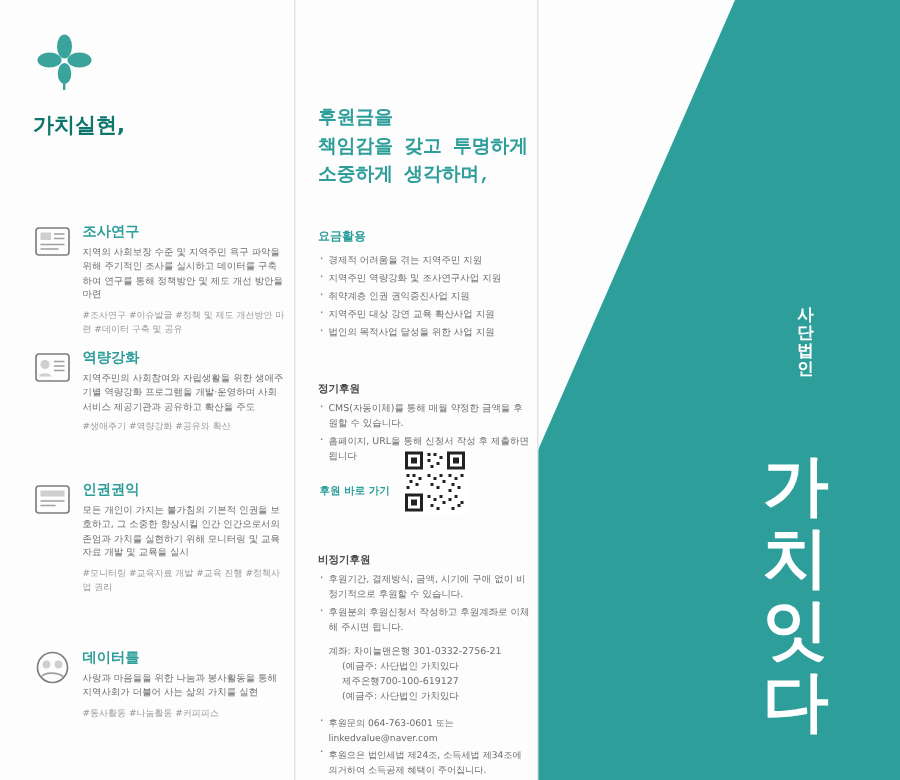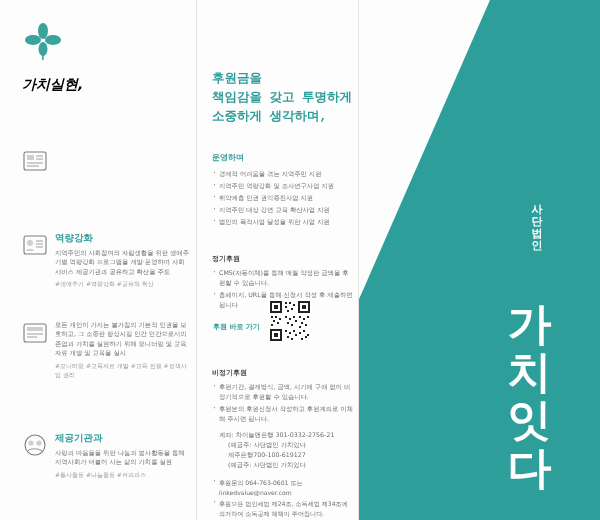--- a/index.html
+++ b/index.html
@@ -87,25 +87,24 @@
     width: 42px;
     height: 42px;
   }
   .left-title {
     position: absolute;
     left: 22px;
     top: 74px;
     width: 165px;
   }
   .left-title .l1 {
-    color: #000000;
+    color: #0f766e;
     font-size: 14px;
     font-weight: 700;
     line-height: 20px;
-    font-style: italic;
   }
   .left-title .l2 {
     color: #5a5a5a;
     font-size: 11px;
     line-height: 18px;
     margin-top: 4px;
   }
 
   .item {
     position: absolute;
@@ -259,20 +258,25 @@
     <div class="ico">
       <svg width="26" height="26" viewBox="0 0 26 26">
         <rect x="2" y="4" width="22" height="18" rx="2" fill="none" stroke="#7d7d7d" stroke-width="1.1"></rect>
         <rect x="5" y="7" width="7" height="5" fill="#cfcfcf"></rect>
         <line x1="14" y1="8" x2="21" y2="8" stroke="#9e9e9e" stroke-width="1"></line>
         <line x1="14" y1="11" x2="21" y2="11" stroke="#9e9e9e" stroke-width="1"></line>
         <line x1="5" y1="15" x2="21" y2="15" stroke="#9e9e9e" stroke-width="1"></line>
         <line x1="5" y1="18" x2="17" y2="18" stroke="#9e9e9e" stroke-width="1"></line>
       </svg>
     </div>
+    <div class="body">
+      <div class="it-title">조사연구</div>
+      <div class="it-desc">지역의 사회보장 수준 및 지역주민 욕구 파악을 위해 주기적인 조사를 실시하고 데이터를 구축하여 연구를 통해 정책방안 및 제도 개선 방안을 마련</div>
+      <div class="it-tags">#조사연구 #이슈발굴 #정책 및 제도 개선방안 마련 #데이터 구축 및 공유</div>
+    </div>
   </div>
 
   <div class="item" style="top:232px;">
     <div class="ico">
       <svg width="26" height="26" viewBox="0 0 26 26">
         <rect x="2" y="4" width="22" height="18" rx="2" fill="none" stroke="#7d7d7d" stroke-width="1.1"></rect>
         <circle cx="8" cy="11" r="3" fill="#cfcfcf"></circle>
         <path d="M4 19c0-3 8-3 8 0" fill="#cfcfcf"></path>
         <line x1="14" y1="9" x2="21" y2="9" stroke="#9e9e9e" stroke-width="1"></line>
         <line x1="14" y1="12" x2="21" y2="12" stroke="#9e9e9e" stroke-width="1"></line>
@@ -289,49 +293,50 @@
   <div class="item" style="top:320px;">
     <div class="ico">
       <svg width="26" height="26" viewBox="0 0 26 26">
         <rect x="2" y="4" width="22" height="18" rx="2" fill="none" stroke="#7d7d7d" stroke-width="1.1"></rect>
         <rect x="5" y="7" width="16" height="4" fill="#cfcfcf"></rect>
         <line x1="5" y1="14" x2="21" y2="14" stroke="#9e9e9e" stroke-width="1"></line>
         <line x1="5" y1="17" x2="15" y2="17" stroke="#9e9e9e" stroke-width="1"></line>
       </svg>
     </div>
     <div class="body">
+      <div class="it-title">인권권익</div>
       <div class="it-desc">모든 개인이 가지는 불가침의 기본적 인권을 보호하고, 그 소중한 항상시킬 인간 인간으로서의 존엄과 가치를 실현하기 위해 모니터링 및 교육자료 개발 및 교육을 실시</div>
       <div class="it-tags">#모니터링 #교육자료 개발 #교육 진행 #정책사업 권리</div>
     </div>
   </div>
 
   <div class="item" style="top:432px;">
     <div class="ico">
       <svg width="26" height="26" viewBox="0 0 26 26">
         <circle cx="13" cy="13" r="10" fill="none" stroke="#7d7d7d" stroke-width="1.1"></circle>
         <circle cx="9" cy="11" r="2.6" fill="#cfcfcf"></circle>
         <circle cx="17" cy="11" r="2.6" fill="#cfcfcf"></circle>
         <path d="M6 19c1.5-3 10.5-3 14 0" fill="none" stroke="#9e9e9e" stroke-width="1.1"></path>
       </svg>
     </div>
     <div class="body">
-      <div class="it-title">제공기관과</div>
+      <div class="it-title">데이터를</div>
       <div class="it-desc">사랑과 마음을을 위한 나눔과 봉사활동을 통해 지역사회가 더불어 사는 삶의 가치를 실현</div>
       <div class="it-tags">#통사활동 #나눔활동 #커피피스</div>
     </div>
   </div>
 
   <div class="mid-head">
     <div>후원금을</div>
     <div>책임감을 갖고 투명하게</div>
     <div>소중하게 생각하며,</div>
   </div>
 
   <div class="mid-sec" style="top:152px;">
-    <div class="sec-title">운영하며</div>
+    <div class="sec-title">요금활용</div>
     <div class="bullet">경제적 어려움을 겪는 지역주민 지원</div>
     <div class="bullet">지역주민 역량강화 및 조사연구사업 지원</div>
     <div class="bullet">취약계층 인권 권익증진사업 지원</div>
     <div class="bullet">지역주민 대상 강연 교육 확산사업 지원</div>
     <div class="bullet">법인의 목적사업 달성을 위한 사업 지원</div>
   </div>
 
   <div class="mid-sec" style="top:238px;">
     <div class="sub-label">정기후원</div>
     <div class="bullet">CMS(자동이체)를 통해 매월 약정한 금액을 후원할 수 있습니다.</div>

